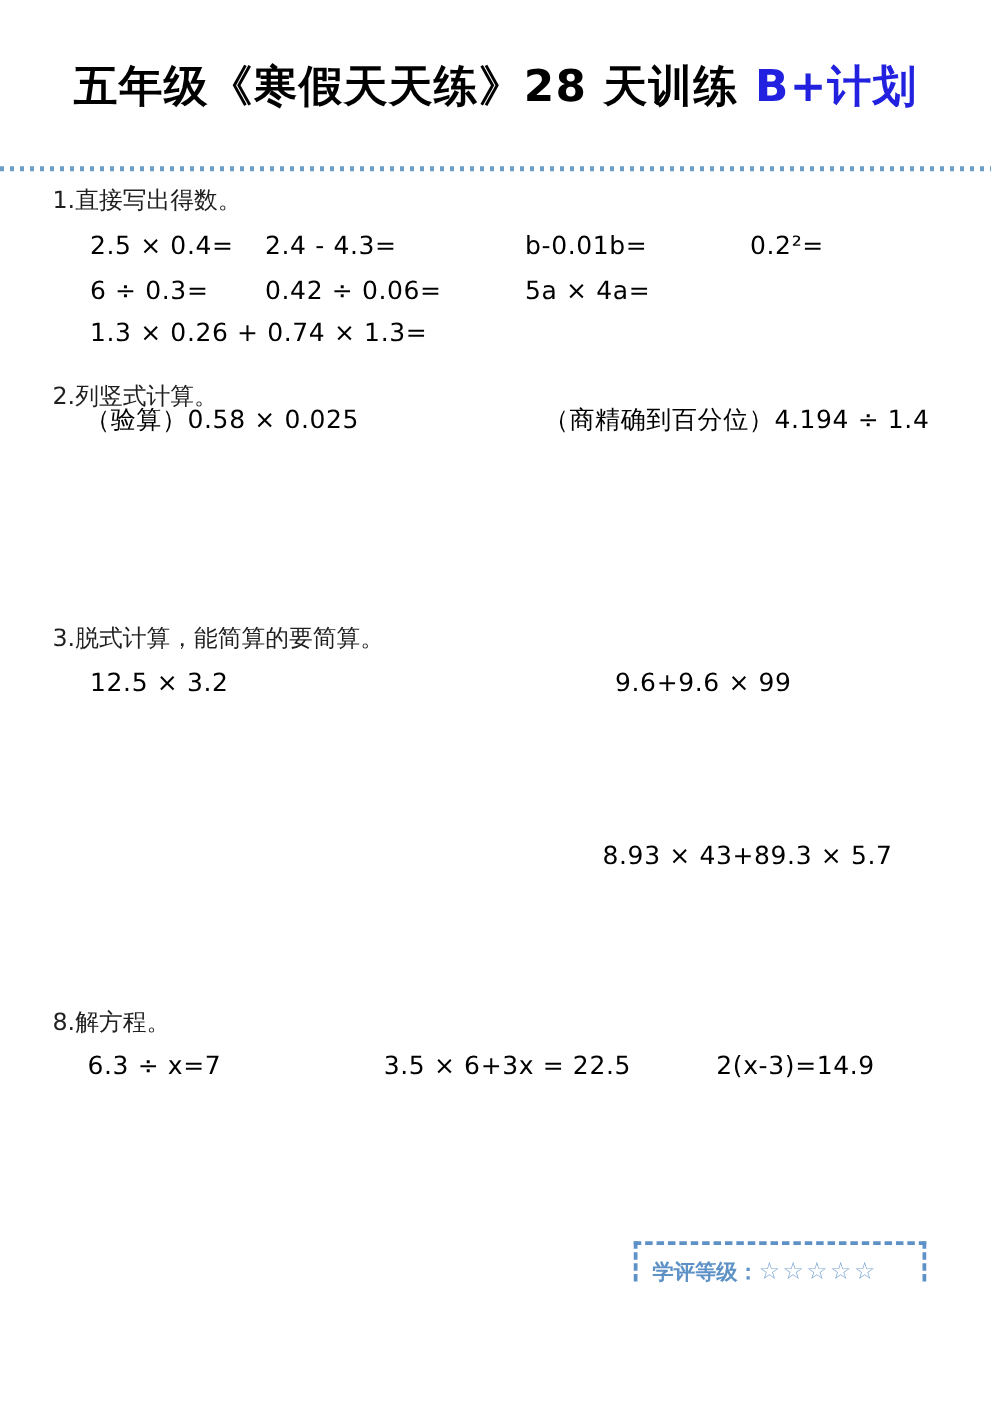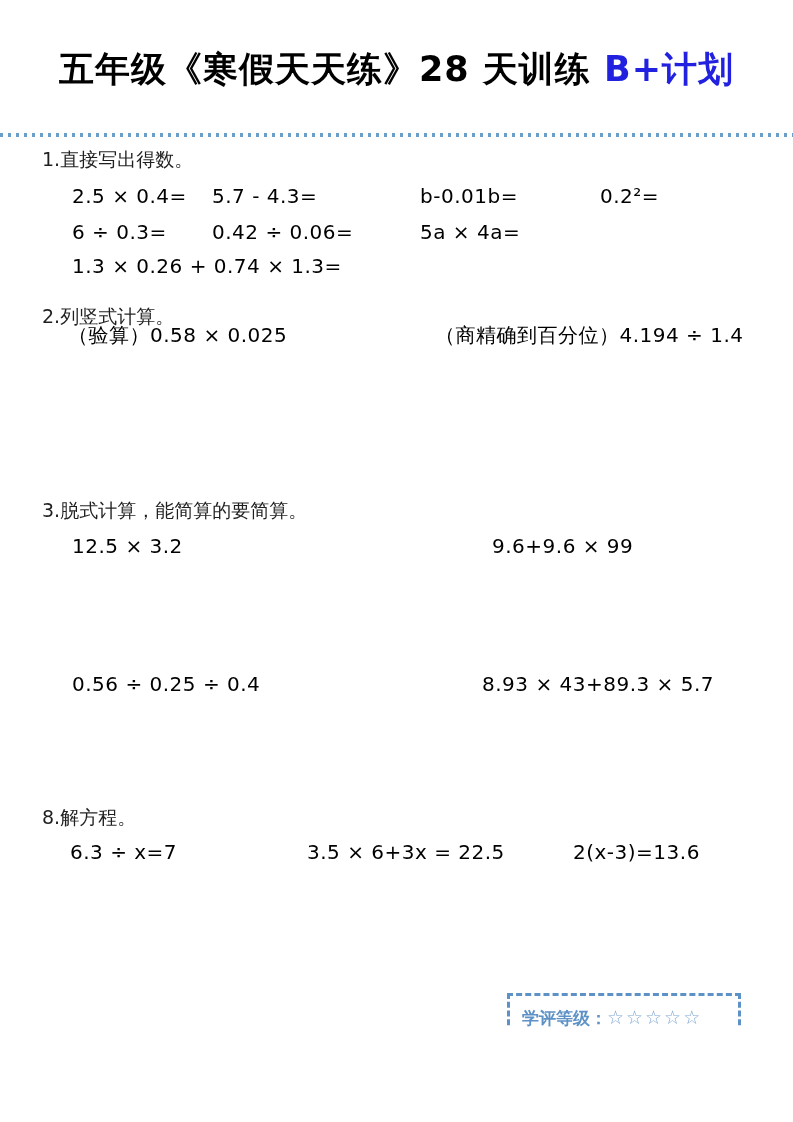--- a/index.html
+++ b/index.html
@@ -89,45 +89,44 @@
 <body>
 
 <div class="page">
 
   <h1 class="title"><span>五年级《寒假天天练》28 天训练 </span><span class="plan">B+计划</span></h1>
 
   <div class="divider"></div>
 
   <div class="sec-heading" style="top:147px;">1.直接写出得数。</div>
   <span class="expr" style="left:72px;  top:184px;">2.5 × 0.4=</span>
-  <span class="expr" style="left:212px; top:184px;">5.7 - 4.3=</span>
+  <span class="expr" style="left:212px; top:184px;">2.4 - 4.3=</span>
   <span class="expr" style="left:420px; top:184px;">b-0.01b=</span>
   <span class="expr" style="left:600px; top:184px;">0.2²=</span>
 
   <span class="expr" style="left:72px;  top:220px;">6 ÷ 0.3=</span>
   <span class="expr" style="left:212px; top:220px;">0.42 ÷ 0.06=</span>
   <span class="expr" style="left:420px; top:220px;">5a × 4a=</span>
 
   <span class="expr" style="left:72px;  top:254px;">1.3 × 0.26 + 0.74 × 1.3=</span>
 
   <div class="sec-heading" style="top:304px;">2.列竖式计算。</div>
   <span class="expr" style="left:68px;  top:322px;">（验算）0.58 × 0.025</span>
   <span class="expr" style="left:435px; top:322px;">（商精确到百分位）4.194 ÷ 1.4</span>
 
   <div class="sec-heading" style="top:498px;">3.脱式计算，能简算的要简算。</div>
   <span class="expr" style="left:72px;  top:534px;">12.5 × 3.2</span>
   <span class="expr" style="left:492px; top:534px;">9.6+9.6 × 99</span>
 
-  <span class="expr" style="left:72px;  top:672px;">0.56 ÷ 0.25 ÷ 0.4</span>
   <span class="expr" style="left:482px; top:672px;">8.93 × 43+89.3 × 5.7</span>
 
   <div class="sec-heading" style="top:805px;">8.解方程。</div>
   <span class="expr" style="left:70px;  top:840px;">6.3 ÷ x=7</span>
   <span class="expr" style="left:307px; top:840px;">3.5 × 6+3x = 22.5</span>
-  <span class="expr" style="left:573px; top:840px;">2(x-3)=13.6</span>
+  <span class="expr" style="left:573px; top:840px;">2(x-3)=14.9</span>
 
   <div class="footer-day">训练计划第- 6 -天</div>
 
   <div class="grade-box">
     <div><span>学评等级：</span><span class="stars">☆☆☆☆☆</span></div>
   </div>
 
 </div>
 
 </body></html>

